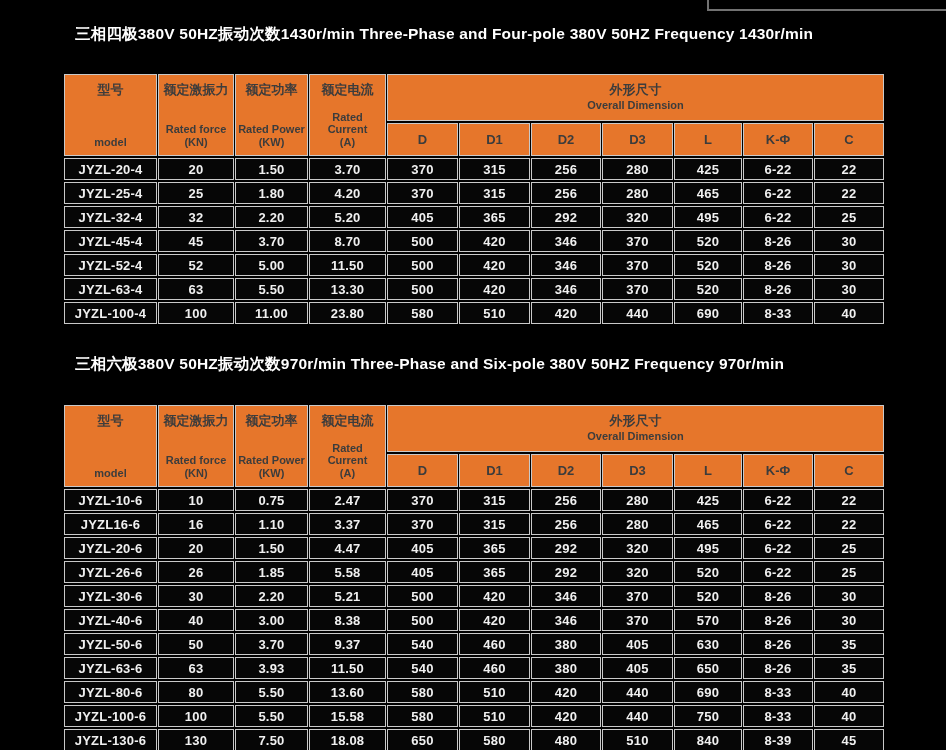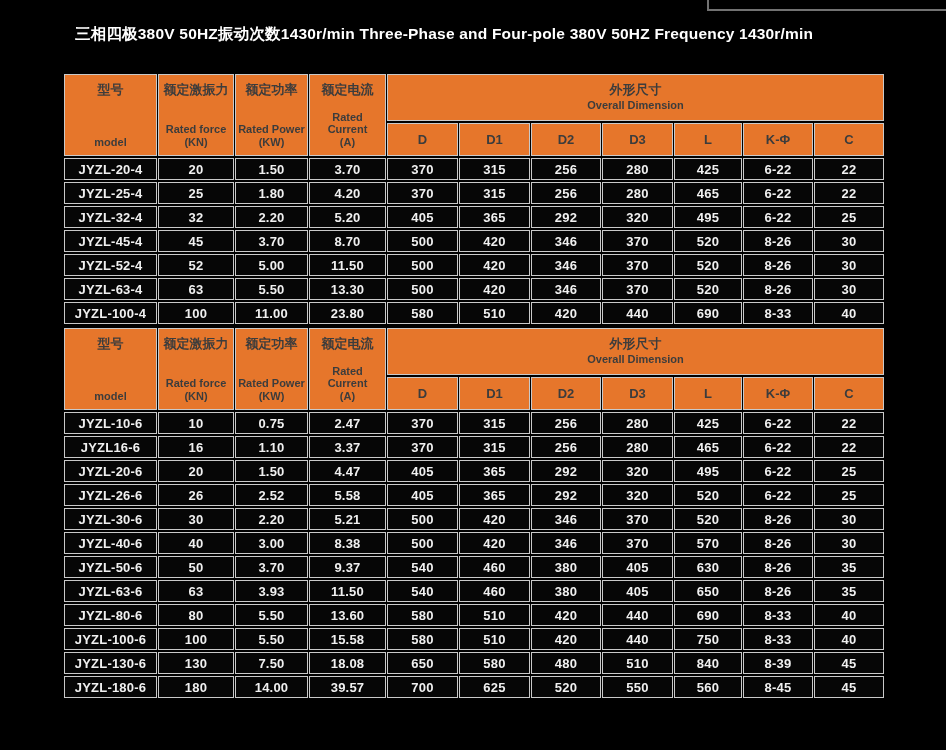--- a/index.html
+++ b/index.html
@@ -231,20 +231,21 @@
             <td class="cell">440</td>
             <td class="cell">690</td>
             <td class="cell">8-33</td>
             <td class="cell">40</td>
           </tr>
         </tbody>
       </table>
   </div>
 
   <div class="section">
+    <h2 class="title title-2">三相六极380V 50HZ振动次数970r/min  Three-Phase and Six-pole 380V 50HZ  Frequency 970r/min</h2>
     <table class="spec-table">
         <colgroup>
           <col style="width: 93px;">
           <col style="width: 76px;">
           <col style="width: 73px;">
           <col style="width: 77px;">
           <col style="width: 71px;">
           <col style="width: 71px;">
           <col style="width: 70px;">
           <col style="width: 71px;">
@@ -329,21 +330,21 @@
             <td class="cell">365</td>
             <td class="cell">292</td>
             <td class="cell">320</td>
             <td class="cell">495</td>
             <td class="cell">6-22</td>
             <td class="cell">25</td>
           </tr>
           <tr>
             <td class="cell">JYZL-26-6</td>
             <td class="cell">26</td>
-            <td class="cell">2.52</td>
+            <td class="cell">1.85</td>
             <td class="cell">5.58</td>
             <td class="cell">405</td>
             <td class="cell">365</td>
             <td class="cell">292</td>
             <td class="cell">320</td>
             <td class="cell">520</td>
             <td class="cell">6-22</td>
             <td class="cell">25</td>
           </tr>
           <tr>

